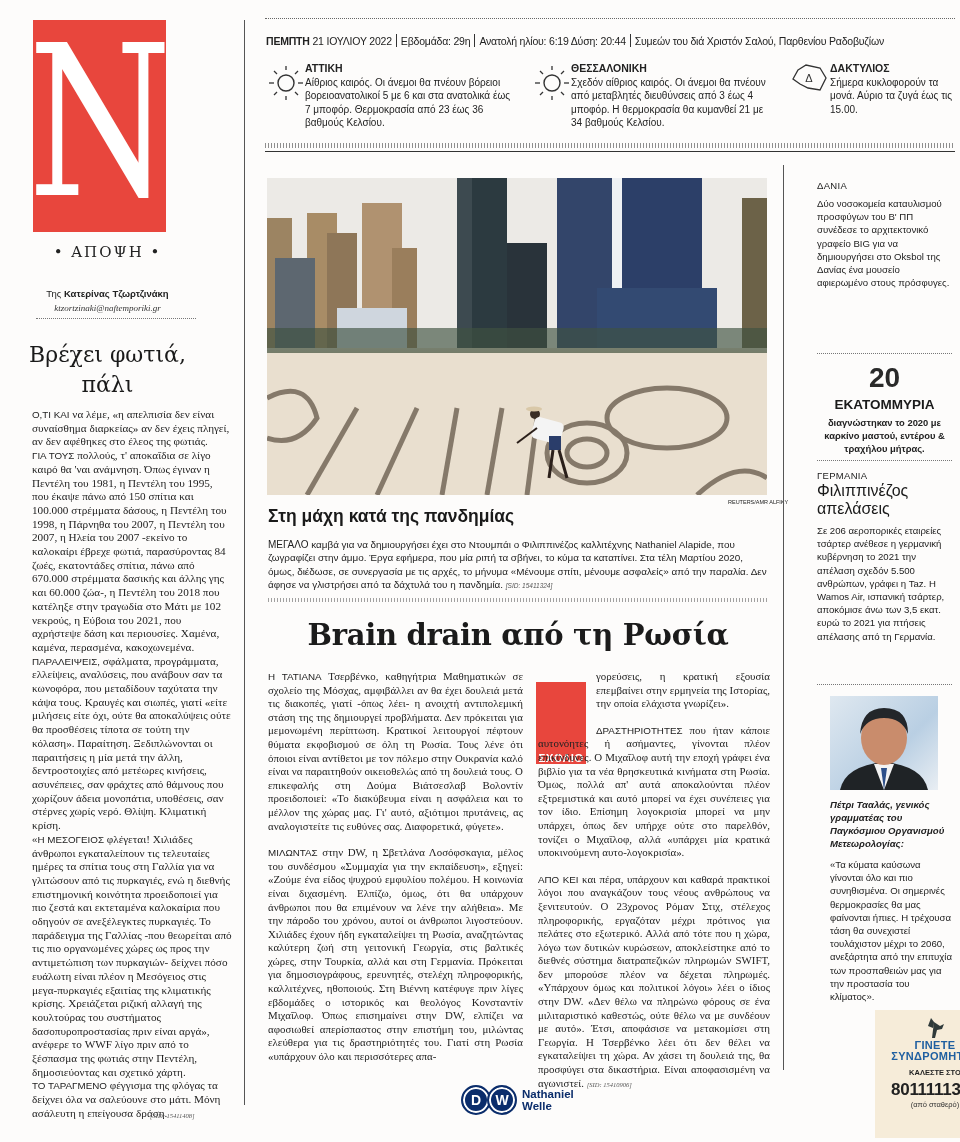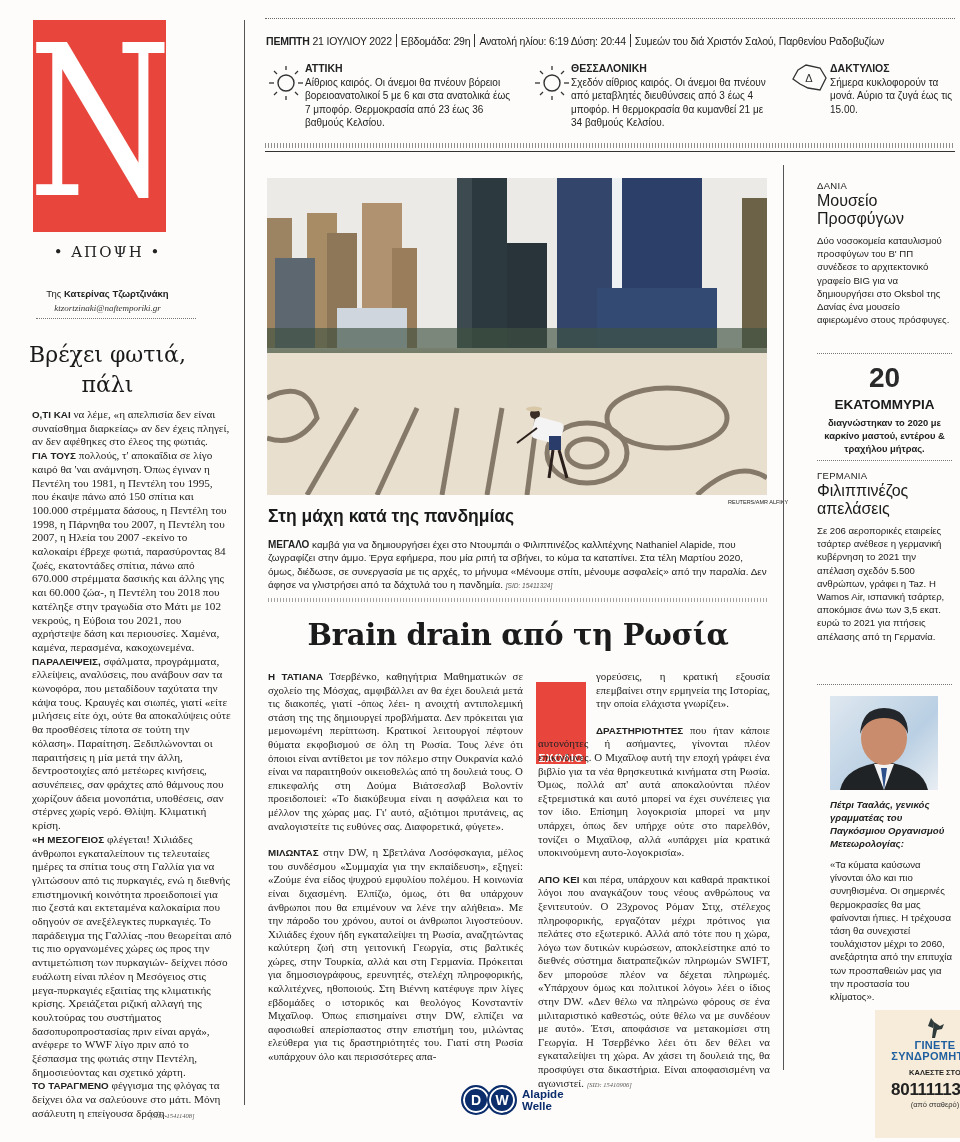--- a/index.html
+++ b/index.html
@@ -8,21 +8,21 @@
   .logo { position: absolute; left: 33px; top: 20px; width: 133px; height: 212px; background: #e8463d; display: flex; align-items: center; justify-content: center; }
   .logo span { font-family: "DejaVu Serif", serif; color: #fff; font-size: 210px; line-height: 1; transform: scaleX(0.78); display: block; margin-top: -6px; }
   .section-tag { position: absolute; left: 0; width: 215px; top: 243px; text-align: center; font-family: "DejaVu Serif", serif; font-size: 15px; letter-spacing: 2px; color: #222; }
   .byline { position: absolute; left: 0; width: 215px; top: 288px; text-align: center; font-family: "Liberation Sans", sans-serif; font-size: 9.5px; color: #222; }
   .byline b { font-weight: bold; }
   .email { position: absolute; left: 0; width: 215px; top: 303px; text-align: center; font-style: italic; font-size: 9px; color: #333; }
   .dotline-short { position: absolute; left: 36px; width: 160px; top: 318px; border-top: 1px dotted #777; }
   .op-title { position: absolute; left: 0; width: 215px; top: 340px; text-align: center; font-family: "DejaVu Serif", serif; font-size: 22px; line-height: 30px; font-weight: normal; color: #1a1a1a; }
   .op-body { position: absolute; left: 32px; width: 200px; top: 408px; font-size: 11.2px; line-height: 13.7px; text-align: left; color: #222; }
   .op-body p { margin: 0; }
-  .lead { font-family: "Liberation Sans", sans-serif; font-weight: bold; font-size: 9.8px; margin-top: 19px; }
+  .lead { font-family: "Liberation Sans", sans-serif; font-weight: normal; font-size: 9.8px; margin-top: 19px; }
   .sid { font-style: italic; font-size: 6.5px; color: #555; }
   .op-sid { position: absolute; left: 150px; top: 1112px; }
   .vrule-left { position: absolute; left: 244px; top: 20px; height: 1085px; border-left: 1.5px solid #555; }
 
   
   .top-dots { position: absolute; left: 265px; top: 18px; width: 690px; border-top: 1px dotted #666; }
   .dateline { position: absolute; left: 266px; top: 34px; width: 690px; font-family: "Liberation Sans", sans-serif; font-size: 10.5px; color: #222; white-space: nowrap; letter-spacing: -0.2px; }
   .dateline .sep { display: inline-block; width: 0; height: 13px; border-left: 1.5px solid #333; margin: 0 4px; vertical-align: -2px; }
   .dateline b { font-weight: bold; }
 
@@ -219,30 +219,29 @@
   <p style="text-indent:58px"><span class="lead">ΔΡΑΣΤΗΡΙΟΤΗΤΕΣ</span><span> που ήταν κάποιε αυτονόητες ή ασήμαντες, γίνονται πλέον επικίνδυνες. Ο Μιχαΐλοφ αυτή την εποχή γράφει ένα βιβλίο για τα νέα θρησκευτικά κινήματα στη Ρωσία. Όμως, πολλά απ' αυτά αποκαλούνται πλέον εξτρεμιστικά και αυτό μπορεί να έχει συνέπειες για τον ίδιο. Επίσημη λογοκρισία μπορεί να μην υπάρχει, όπως δεν υπήρχε ούτε στο παρελθόν, τονίζει ο Μιχαΐλοφ, αλλά «υπάρχει μία κρατικά υποκινούμενη αυτο-λογοκρισία».</span></p>
   <p><span class="lead">ΑΠΟ ΚΕΙ</span><span> και πέρα, υπάρχουν και καθαρά πρακτικοί λόγοι που αναγκάζουν τους νέους ανθρώπους να ξενιτευτούν. Ο 23χρονος Ρόμαν Στιχ, στέλεχος πληροφορικής, εργαζόταν μέχρι πρότινος για πελάτες στο εξωτερικό. Αλλά από τότε που η χώρα, λόγω των δυτικών κυρώσεων, αποκλείστηκε από το διεθνές σύστημα διατραπεζικών πληρωμών SWIFT, δεν μπορούσε πλέον να δέχεται πληρωμές. «Υπάρχουν όμως και πολιτικοί λόγοι» λέει ο ίδιος στην DW. «Δεν θέλω να πληρώνω φόρους σε ένα μιλιταριστικό καθεστώς, ούτε θέλω να με συνδέουν με αυτό». Έτσι, αποφάσισε να μετακομίσει στη Γεωργία. Η Τσερβένκο λέει ότι δεν θέλει να εγκαταλείψει τη χώρα. Αν χάσει τη δουλειά της, θα προσφύγει στα δικαστήρια. Είναι αποφασισμένη να αγωνιστεί.</span> <span class="sid">[SID: 15410906]</span></p>
 </div>
 
 <div class="dw">
   <div class="dw-circles">
     <div class="dw-c">D</div>
     <div class="dw-c">W</div>
   </div>
   <div class="dw-text">
-    <span>Alapide</span><br>
+    <span>Nathaniel</span><br>
     <span>Welle</span>
   </div>
 </div>
 
 <div class="vrule-right"></div>
 
 <div class="side" style="top:180px">
   <div class="kicker">ΔΑΝΙΑ</div>
-  <div class="headline">Μουσείο Προσφύγων</div>
   <div class="body">Δύο νοσοκομεία καταυλισμού προσφύγων του Β' ΠΠ συνέδεσε το αρχιτεκτονικό γραφείο BIG για να δημιουργήσει στο Oksbol της Δανίας ένα μουσείο αφιερωμένο στους πρόσφυγες.</div>
 </div>
 <div class="side-dots" style="top:353px"></div>
 <div class="big-num">20</div>
 <div class="big-label">ΕΚΑΤΟΜΜΥΡΙΑ</div>
 <div class="big-desc">διαγνώστηκαν το 2020 με καρκίνο μαστού, εντέρου &amp; τραχήλου μήτρας.</div>
 <div class="side-dots" style="top:460px"></div>
 
 <div class="side" style="top:470px">
   <div class="kicker">ΓΕΡΜΑΝΙΑ</div>

